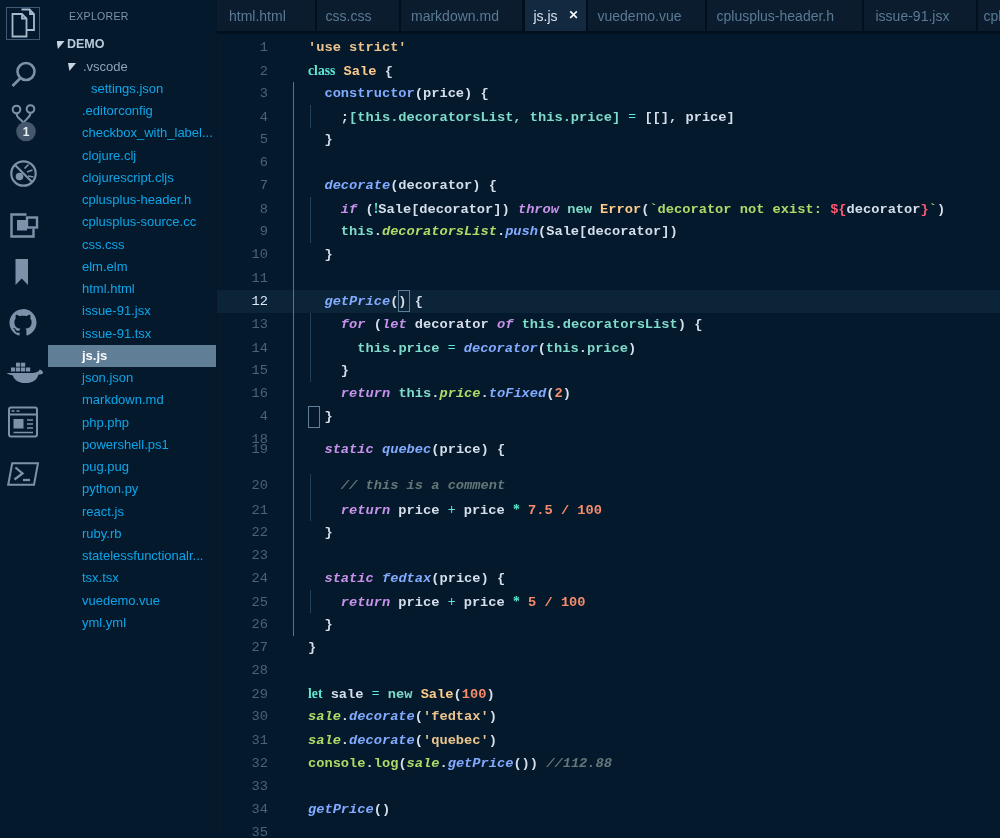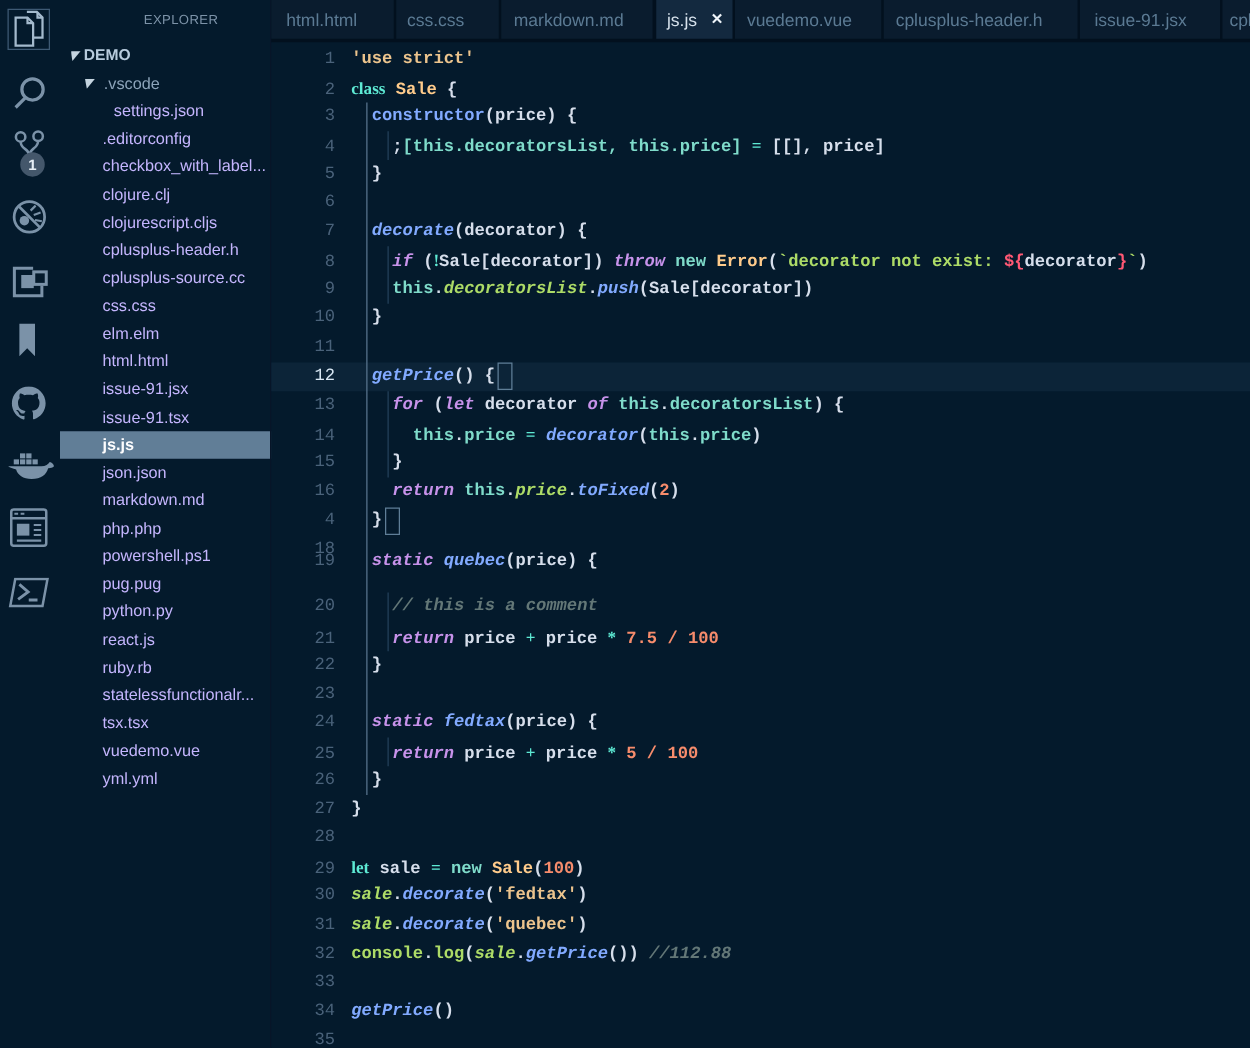--- a/index.html
+++ b/index.html
@@ -8,41 +8,41 @@
 #sidebar { position:absolute; left:46px; top:0; width:171px; height:838px; background:#041a2c; }
 #tabstrip { position:absolute; left:217px; top:0; width:783px; height:34px; background:#02101e; }
 #editor { position:absolute; left:217px; top:34px; width:783px; height:804px; background:#041a2c; }
 .tab { position:absolute; top:0; height:31px; background:#0a1c2e; color:#5b7a93; font-size:14px; display:flex; align-items:center; justify-content:flex-start; overflow:hidden; }
 .tab .tlabel { white-space:nowrap; }
 .tab.active { background:#13293f; color:#d7e2ec; }
 .close { position:absolute; left:44px; top:8px; color:#f0f6fb; font-size:12px; font-weight:bold; }
 .line { position:absolute; left:217px; width:783px; height:23.1px; line-height:23.1px; font-family:"Liberation Mono",monospace; font-size:13.7px; font-weight:700; white-space:pre; }
 .num { display:inline-block; width:51px; text-align:right; color:#4a627a; font-weight:400; }
 .num.active { color:#d9e8f5; font-weight:400; }
-.txt { margin-left:13px; }
+.txt { margin-left:40px; }
 .txt i { font-style:normal; }
 i.w { color:#d6deeb; }
 i.kw { color:#5eead4;font-family:Liberation Serif, serif; }
 i.kwi { color:#c792ea; font-style:italic; }
 i.fn { color:#82aaff; }
 i.fni { color:#82aaff; font-style:italic; }
 i.cy { color:#7fdbca; }
 i.grn { color:#addb67; }
 i.grni { color:#addb67; font-style:italic; }
 i.str { color:#ecc48d; }
 i.gold { color:#ffcb8b; }
 i.org { color:#f78c6c; }
 i.red { color:#ff5874; }
 i.cmt { color:#637777; font-style:italic; }
 .g0 { position:absolute; width:1.5px; background:#58748d; }
 .g1 { position:absolute; width:1px; background:#23405a; }
 #activeline { position:absolute; left:217px; top:289.6px; width:783px; height:23.1px; background:rgba(130,175,230,0.07); }
 .brkbox { position:absolute; border:1px solid #5f7e97; }
-#explorer { position:absolute; left:23px; top:10px; color:#7d93a8; font-size:10.5px; letter-spacing:0.3px;margin-left:46px; }
-.trow { position:absolute; left:0; width:171px; height:22.25px; line-height:22.25px; color:#c4b5fd; font-size:13px; white-space:nowrap; overflow:hidden; }
+#explorer { position:absolute; left:23px; top:10px; color:#7d93a8; font-size:10.5px; letter-spacing:0.3px; }
+.trow { position:absolute; left:0; width:171px; height:22.25px; line-height:22.25px; color:#0ea5e9; font-size:13px; white-space:nowrap; overflow:hidden; }
 .trow.demo { color:#b7cbdd; font-weight:bold; font-size:12.5px; }
 .trow.folder { color:#8ca3b9; }
 .trow.sel { background:#617e97; color:#fdfdfe; width:169px; margin-left:2px; font-weight:bold; }
 .trow.sel { padding-left:34px !important; }
 .tri { position:absolute; top:7.5px; width:8px; height:8px; background:#c5d4e0; clip-path:polygon(0 0, 100% 0, 18% 100%); }
 svg.aicon { position:absolute; left:0; }
 </style></head>
 <body>
 <div id="app">
   <div id="activity">

